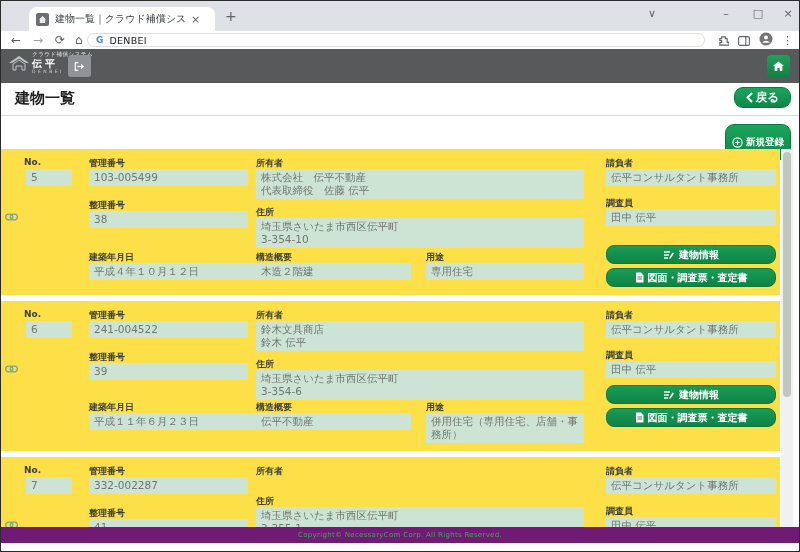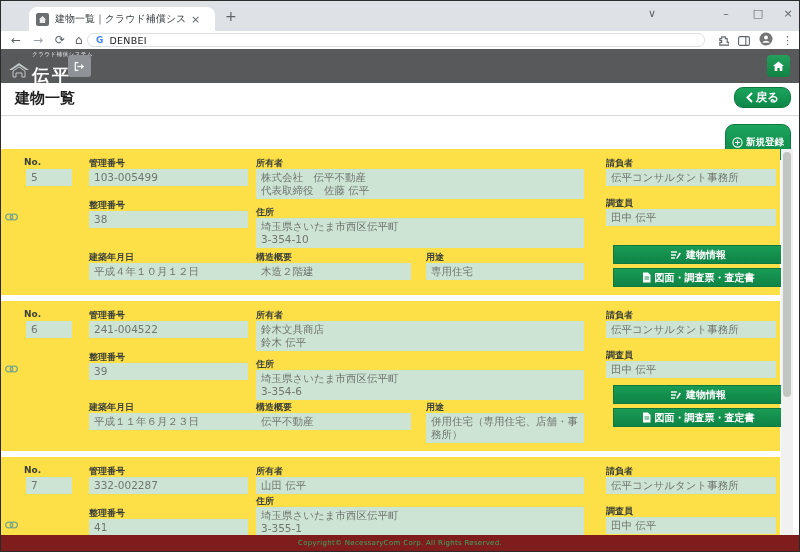--- a/index.html
+++ b/index.html
@@ -24,21 +24,21 @@
     border-radius:8px;background:#fff;display:flex;align-items:center;gap:6px;padding:0 8px;box-sizing:border-box;}
   .gicon{font-size:9px;font-weight:bold;color:#4285F4;}
   .urltext{font-size:9.5px;color:#202124;letter-spacing:.3px;}
   .tb-right{position:absolute;top:2px;height:14px;display:flex;align-items:center;gap:9px;right:6px;}
   .kebab{font-size:11px;color:#5f6368;}
   
   .appheader{position:absolute;top:48px;left:0;width:100%;height:34px;background:#58595b;}
   .logo{position:absolute;left:8px;top:3px;display:flex;align-items:center;gap:3px;}
   .logo-texts{display:flex;flex-direction:column;line-height:1;}
   .logo-small{font-size:5.5px;color:#e8eaec;letter-spacing:.5px;}
-  .logo-main{font-size:17px;font-weight:bold;color:#fff;letter-spacing:3px;margin-top:9px;}
+  .logo-main{font-size:10px;font-weight:bold;color:#fff;letter-spacing:3px;margin-top:1px;}
   .logo-sub{font-size:4.5px;color:#cfd3d6;letter-spacing:2.5px;margin-top:1px;}
   .logoutbtn{position:absolute;left:67px;top:6px;width:23px;height:22px;background:#8f9397;
     border:none;border-radius:3px;display:flex;align-items:center;justify-content:center;}
   .homebtn{position:absolute;right:9px;top:6px;width:23px;height:22px;border:none;border-radius:4px;
     background:linear-gradient(180deg,#23a05b,#0f8243);display:flex;align-items:center;justify-content:center;}
   
   .content{position:absolute;top:82px;left:0;right:0;bottom:16px;background:#fff;overflow:hidden;}
   .page-title{position:absolute;left:14px;top:6px;font-size:15px;font-weight:bold;color:#1f1f1f;}
   .backbtn{position:absolute;right:8px;top:4px;width:57px;height:21px;border:1px solid #0c7a40;border-radius:9px;
     background:linear-gradient(180deg,#1ca45c,#0d8748);color:#fff;font-size:11.5px;font-weight:bold;
@@ -55,33 +55,33 @@
   .lab-no{left:23px;top:8px}      .fld-no{left:25px;top:20px;width:46px;}
   .lab-kanri{left:88px;top:8px}   .fld-kanri{left:88px;top:20px;width:159px;}
   .lab-seiri{left:88px;top:50px}  .fld-seiri{left:88px;top:62px;width:159px;}
   .lab-owner{left:255px;top:8px}  .fld-owner{left:255px;top:20px;width:328px;}
   .lab-addr{left:255px;top:57px}  .fld-addr{left:255px;top:69px;width:328px;}
   .lab-con{left:605px;top:8px}    .fld-con{left:605px;top:20px;width:170px;}
   .lab-ins{left:605px;top:48px}   .fld-ins{left:605px;top:60px;width:170px;}
   .lab-built{left:88px;top:102px} .fld-built{left:88px;top:114px;width:183px;}
   .lab-struct{left:255px;top:102px}.fld-struct{left:255px;top:114px;width:155px;}
   .lab-usage{left:425px;top:102px}.fld-usage{left:425px;top:114px;width:158px;}
-  .gbtn{position:absolute;left:605px;width:170px;height:19px;border:1px solid #0c7a40;border-radius:0;
+  .gbtn{position:absolute;left:605px;width:170px;height:19px;border:1px solid #0c7a40;border-radius:8px;
     background:linear-gradient(180deg,#1a9b55,#0e8446);color:#fff;font-size:10px;font-weight:bold;
-    display:flex;align-items:center;justify-content:center;gap:4px;font-family:inherit;margin-left:7px;}
+    display:flex;align-items:center;justify-content:center;gap:4px;font-family:inherit;}
   .btn-info{top:96px}.btn-docs{top:119px}
   .r2 .lab-built,.r2 .lab-struct,.r2 .lab-usage{top:100px}
   .r2 .fld-built,.r2 .fld-struct,.r2 .fld-usage{top:112px}
   .r2 .btn-info{top:84px}.r2 .btn-docs{top:107px}
   .r3 .lab-addr{top:38px}.r3 .fld-addr{top:50px}
   .linkicon{position:absolute;left:4px;top:64px;}
   
   .sb-track{position:absolute;left:780px;top:148px;width:12px;height:388px;background:#f1f1f1;}
   .sb-thumb{position:absolute;left:782px;top:151px;width:8px;height:245px;background:#c2c6c3;border-radius:4px;}
-  .footer{position:absolute;left:0;bottom:0;width:100%;height:16px;background:#7f1d1d;
+  .footer{position:absolute;left:0;bottom:8px;width:100%;height:16px;background:#701a75;
     display:flex;align-items:center;justify-content:center;}
   .copyright{font-size:7px;color:#3fa661;letter-spacing:.3px;}
 </style>
 </head>
 <body>
 
 <div class="screen">
 
   <div class="tabstrip">
     <div class="tab">
@@ -274,21 +274,20 @@
         <rect x="0.7" y="1.2" width="7" height="5.6" rx="2.8" fill="none" stroke="#7aa78b" stroke-width="1.3"></rect>
         <rect x="5.3" y="1.2" width="7" height="5.6" rx="2.8" fill="none" stroke="#7aa78b" stroke-width="1.3"></rect>
       </svg>
       <span class="lab lab-no">No.</span>
       <div class="fld fld-no">7</div>
       <span class="lab lab-kanri">管理番号</span>
       <div class="fld fld-kanri">332-002287</div>
       <span class="lab lab-seiri">整理番号</span>
       <div class="fld fld-seiri">41</div>
       <span class="lab lab-owner">所有者</span>
-      <div class="fld fld-owner">山田 伝平</div>
       <span class="lab lab-addr">住所</span>
       <div class="fld fld-addr">埼玉県さいたま市西区伝平町
 3-355-1</div>
       <span class="lab lab-con">請負者</span>
       <div class="fld fld-con">伝平コンサルタント事務所</div>
       <span class="lab lab-ins">調査員</span>
       <div class="fld fld-ins">田中 伝平</div>
     </section>
   </div>
 

